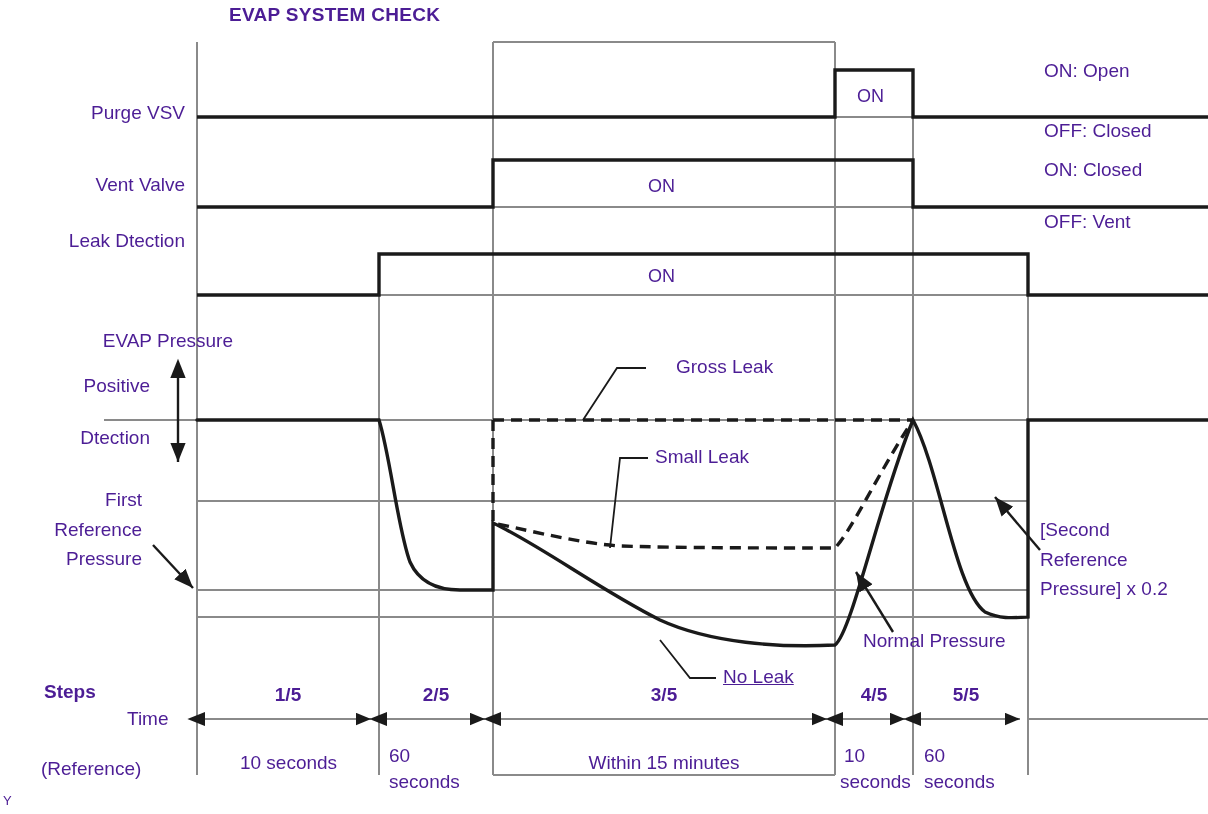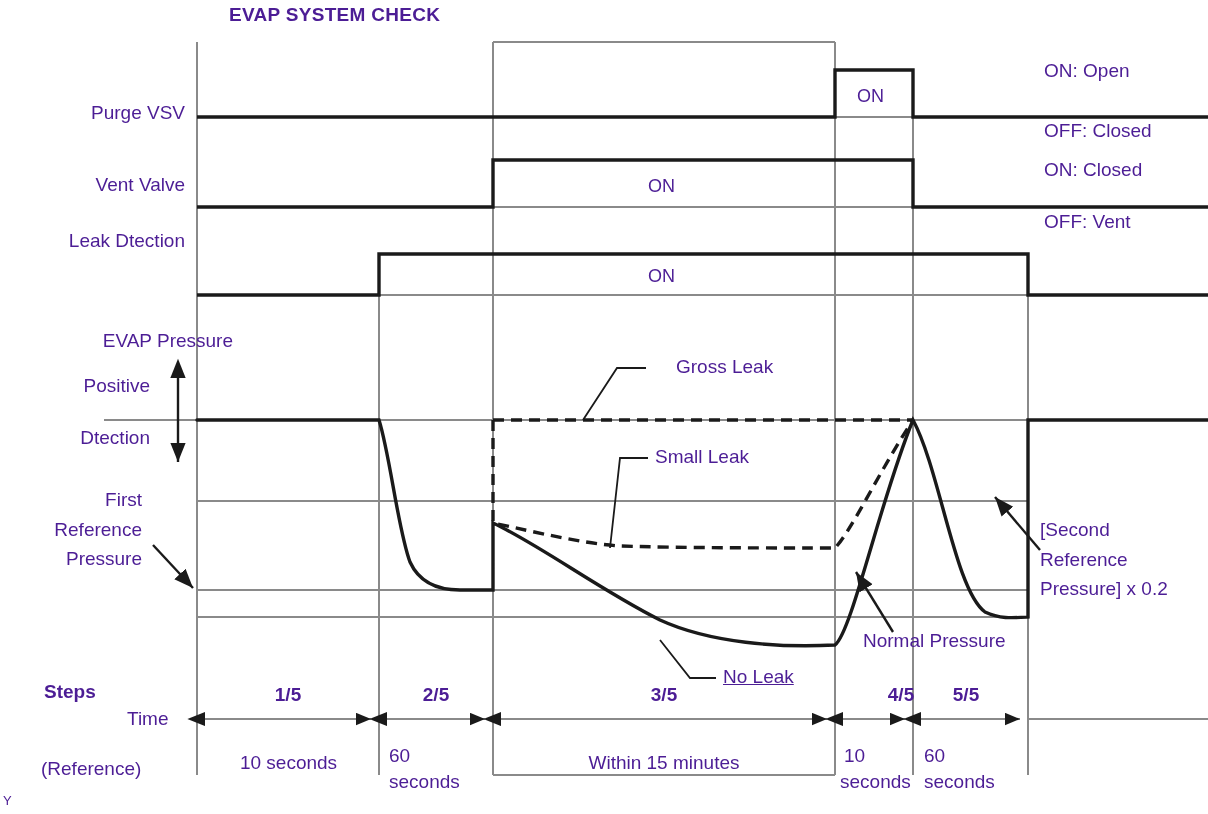--- a/index.html
+++ b/index.html
@@ -152,21 +152,21 @@
   <div class="lbl" style="left:723px;top:666px;text-decoration:underline;">No Leak</div>
   <div class="lbl" style="left:863px;top:630px;">Normal Pressure</div>
 
   <div class="lbl bold" style="left:44px;top:681px;">Steps</div>
   <div class="lbl" style="left:127px;top:708px;">Time</div>
   <div class="lbl" style="left:41px;top:758px;">(Reference)</div>
 
   <div class="lbl bold" style="left:248px;top:684px;width:80px;text-align:center;">1/5</div>
   <div class="lbl bold" style="left:396px;top:684px;width:80px;text-align:center;">2/5</div>
   <div class="lbl bold" style="left:624px;top:684px;width:80px;text-align:center;">3/5</div>
-  <div class="lbl bold" style="left:834px;top:684px;width:80px;text-align:center;padding-left:27px;">4/5</div>
+  <div class="lbl bold" style="left:834px;top:684px;width:80px;text-align:center;">4/5</div>
   <div class="lbl bold" style="left:926px;top:684px;width:80px;text-align:center;">5/5</div>
 
   <div class="lbl" style="left:211px;top:752px;width:155px;text-align:center;">10 seconds</div>
 
   <div class="lbl" style="left:389px;top:745px;">60</div>
   <div class="lbl" style="left:389px;top:771px;">seconds</div>
 
   <div class="lbl" style="left:499px;top:752px;width:330px;text-align:center;">Within 15 minutes</div>
 
   <div class="lbl" style="left:844px;top:745px;">10</div>

